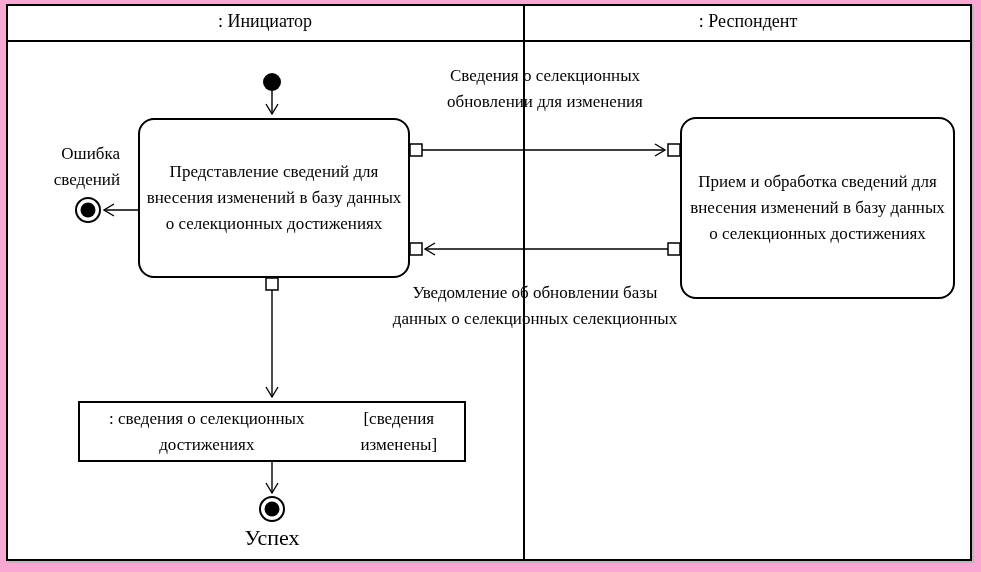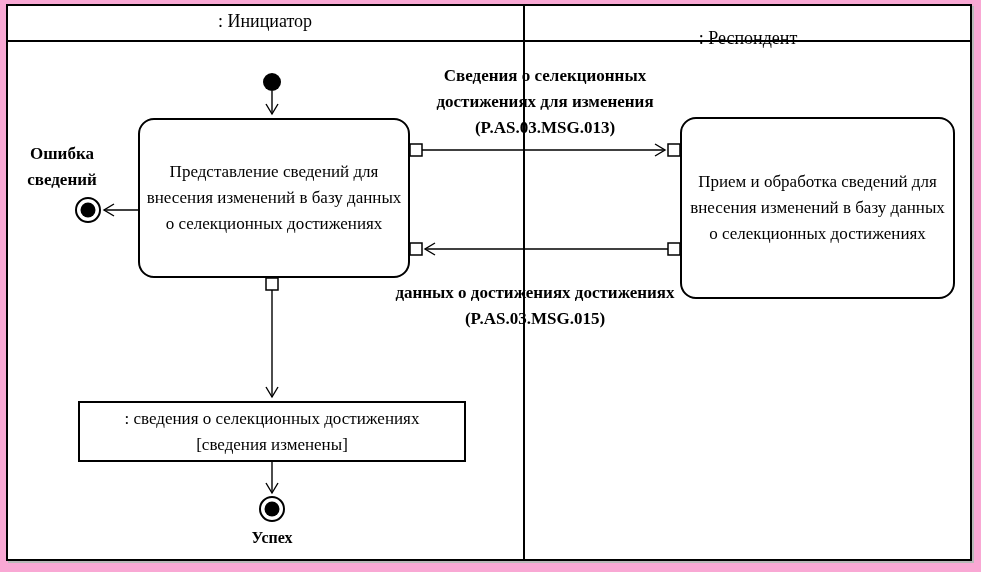--- a/index.html
+++ b/index.html
@@ -18,38 +18,38 @@
   .header-sep {
     position:absolute; left:6px; top:40px; width:966px; height:2px; background:#000;
   }
   .lane-divider {
     position:absolute; left:523px; top:4px; width:2px; height:557px; background:#000;
   }
   .lane-header {
     position:absolute; top:11px; text-align:center; font-size:18px;
   }
   .lane-header.init { left:6px;  width:518px; }
-  .lane-header.resp { left:524px; width:448px;margin-top:17px; }
+  .lane-header.resp { left:524px; width:448px; }
   .activity {
     position:absolute; border:2px solid #000; border-radius:16px; background:#fff;
     display:flex; align-items:center; justify-content:center; text-align:center;
     line-height:26px; padding:4px 4px; z-index:2;
   }
   .activity.init { left:138px; top:118px; width:272px; height:160px; }
   .activity.resp { left:680px; top:117px; width:275px; height:182px; }
   .object-node {
     position:absolute; left:78px; top:401px; width:388px; height:61px;
     border:2px solid #000; background:#fff; z-index:2;
-    display:flex; flex-direction:column; align-items:center; justify-content:center;
+    display:flex; align-items:center; justify-content:center;
     text-align:center; line-height:26px;
   }
-  .lbl { position:absolute; text-align:center; line-height:26px; z-index:4;font-weight:bold; }
+  .lbl { position:absolute; text-align:center; line-height:26px; z-index:4; }
   .lbl span { display:block; }
-  .lbl.error   { left:12px;  top:141px; width:100px; }
-  .lbl.success { left:222px; top:525px; width:100px; font-size:16px; }
+  .lbl.error   { left:20px;  top:141px; width:100px;text-align:right; }
+  .lbl.success { left:222px; top:525px; width:100px; font-size:22px; }
   .lbl.msg013  { left:397px; top:63px;  width:296px; }
   .lbl.msg015  { left:360px; top:280px; width:350px; }
   svg.connectors {
     position:absolute; left:0; top:0; width:981px; height:572px;
     z-index:3; pointer-events:none;
   }
 </style>
 </head>
 <body>
 
@@ -72,27 +72,26 @@
 
   <div class="lbl error">
     <span>Ошибка</span>
     <span>сведений</span>
   </div>
 
   <div class="lbl success">Успех</div>
 
   <div class="lbl msg013">
     <span>Сведения о селекционных</span>
-    <span>достижениях для изменения</span>
-    <span>(P.AS.03.MSG.013)</span>
+    <span>обновлении для изменения</span>
   </div>
 
   <div class="lbl msg015">
-    <span>данных о достижениях достижениях</span>
-    <span>(P.AS.03.MSG.015)</span>
+    <span>Уведомление об обновлении базы</span>
+    <span>данных о селекционных селекционных</span>
   </div>
 
   <svg class="connectors" viewBox="0 0 981 572" xmlns="http://www.w3.org/2000/svg">
     <defs>
       <marker id="arrowhead" markerWidth="16" markerHeight="16" refX="12" refY="8" orient="auto" markerUnits="userSpaceOnUse">
         <path d="M2,2 L12,8 L2,14" fill="none" stroke="#000" stroke-width="1.4"></path>
       </marker>
     </defs>
 
     <circle cx="272" cy="82" r="9" fill="#000"></circle>

